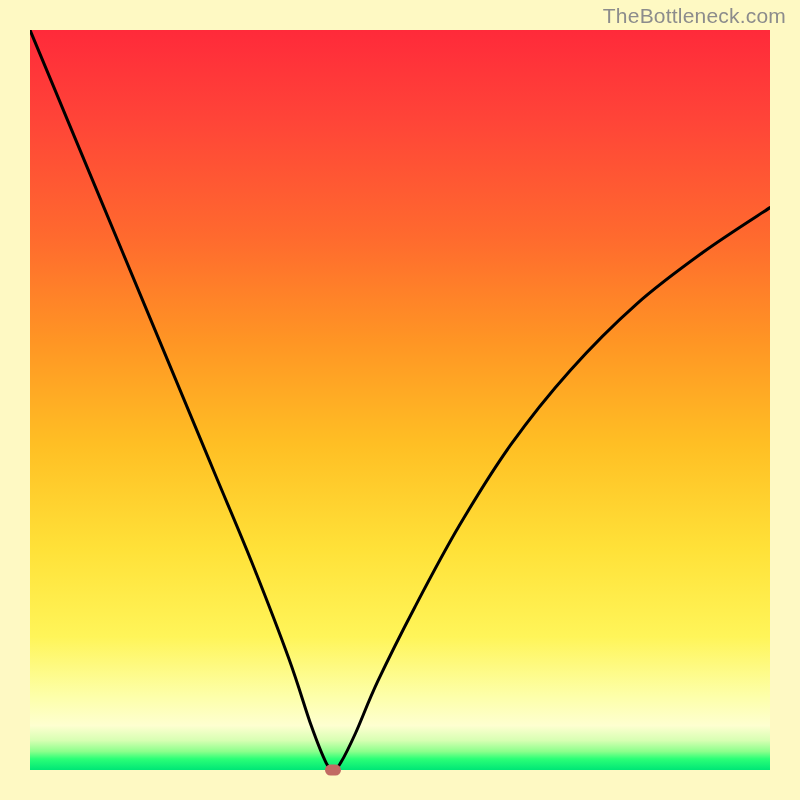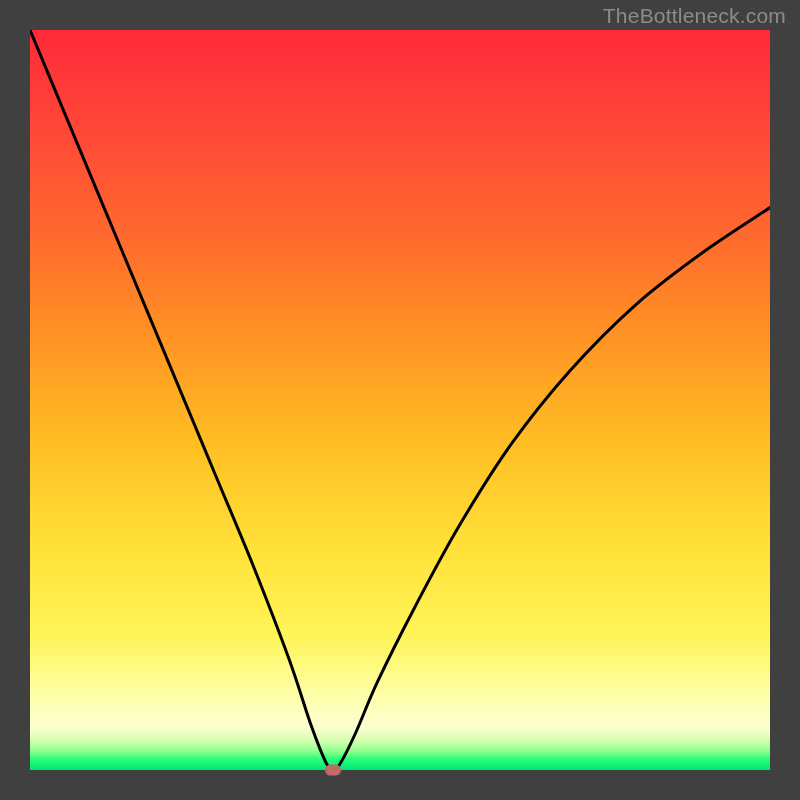--- a/index.html
+++ b/index.html
@@ -7,21 +7,21 @@
     padding: 0;
     width: 800px;
     height: 800px;
     background: #000;
     font-family: Arial, Helvetica, sans-serif;
     overflow: hidden;
   }
   .frame {
     position: absolute;
     inset: 0;
-    background: #404040;
+    background: #fef9c3;
   }
   .plot-area {
     position: absolute;
     left: 30px;
     top: 30px;
     width: 740px;
     height: 740px;
     
     background:
       linear-gradient(

